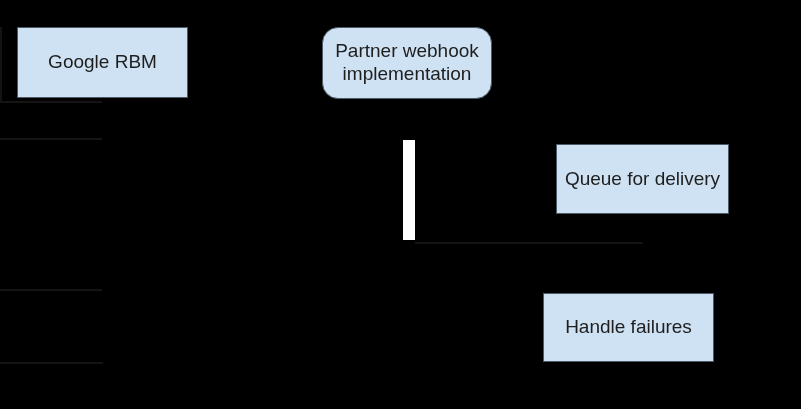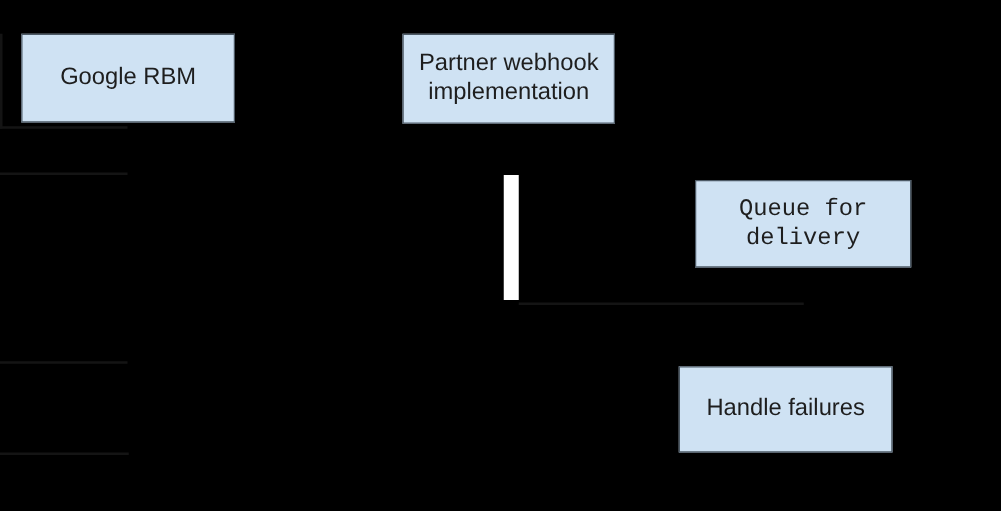--- a/index.html
+++ b/index.html
@@ -23,22 +23,22 @@
     display: flex;
     align-items: center;
     justify-content: center;
     text-align: center;
     color: #1e1e1e;
     font-size: 19px;
     line-height: 1.2;
     padding: 2px 6px;
   }
   .node--rbm      { left: 17px;  top: 27px;  width: 171px; height: 71px; }
-  .node--partner  { left: 322px; top: 27px;  width: 170px; height: 72px; }
-  .node--queue    { left: 556px; top: 144px; width: 173px; height: 70px; font-family: Liberation Mono, monospace; }
+  .node--partner  { left: 322px; top: 27px;  width: 170px; height: 72px; border-radius: 16px; }
+  .node--queue    { left: 556px; top: 144px; width: 173px; height: 70px; }
   .node--failures { left: 543px; top: 293px; width: 171px; height: 69px; }
 
   .activation-bar {
     position: absolute;
     left: 403px;
     top: 140px;
     width: 12px;
     height: 100px;
     background: #ffffff;
   }

